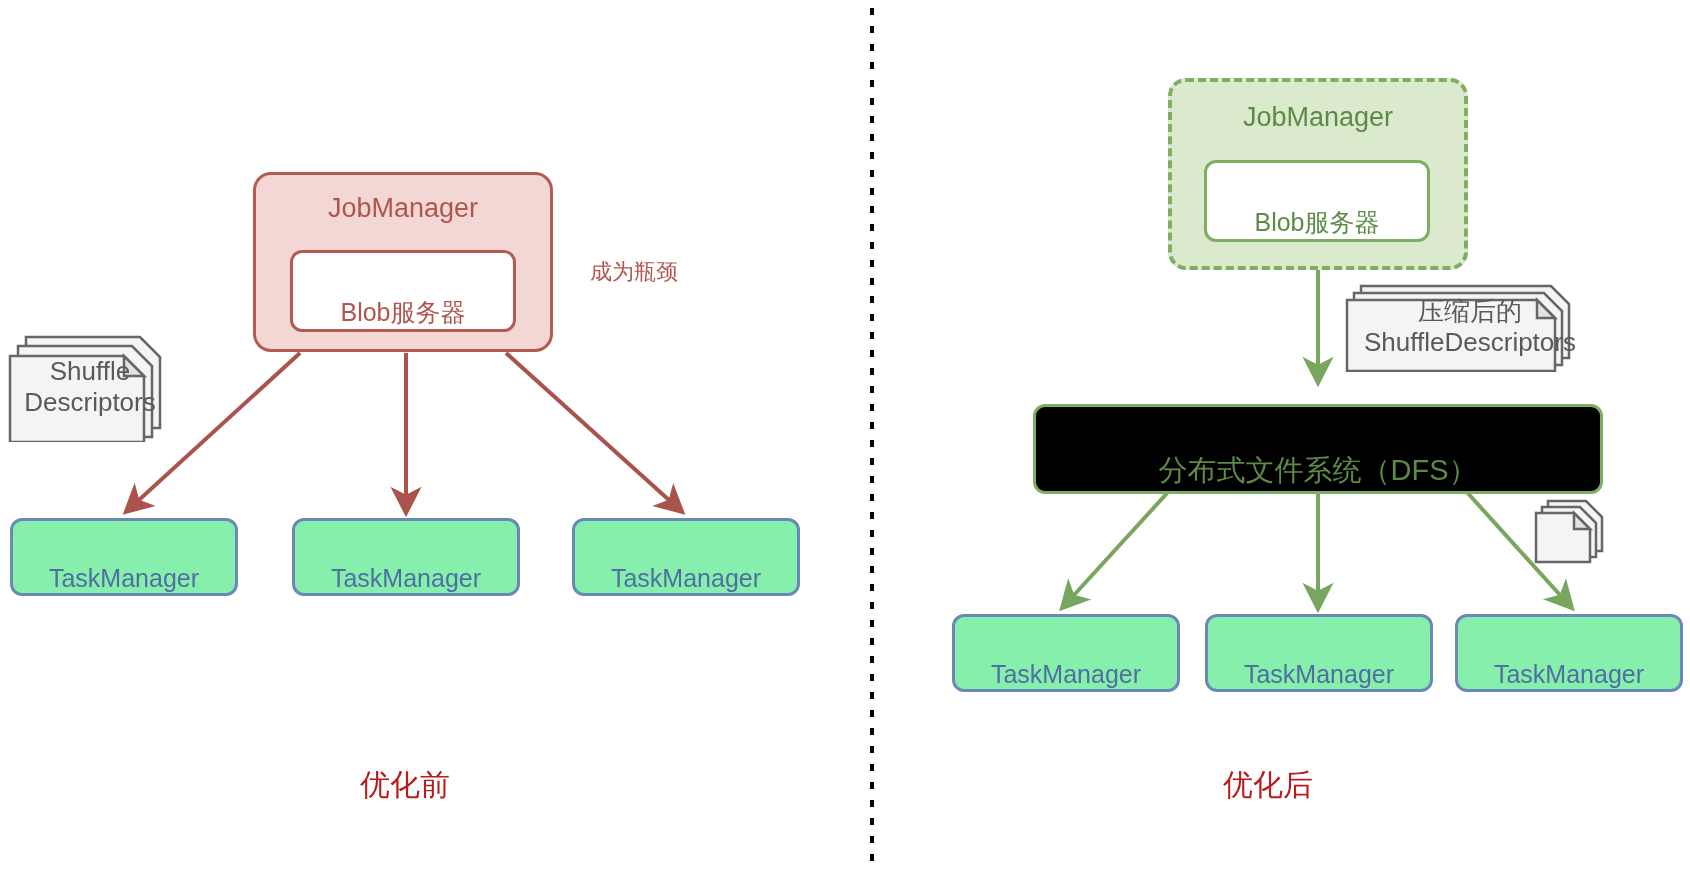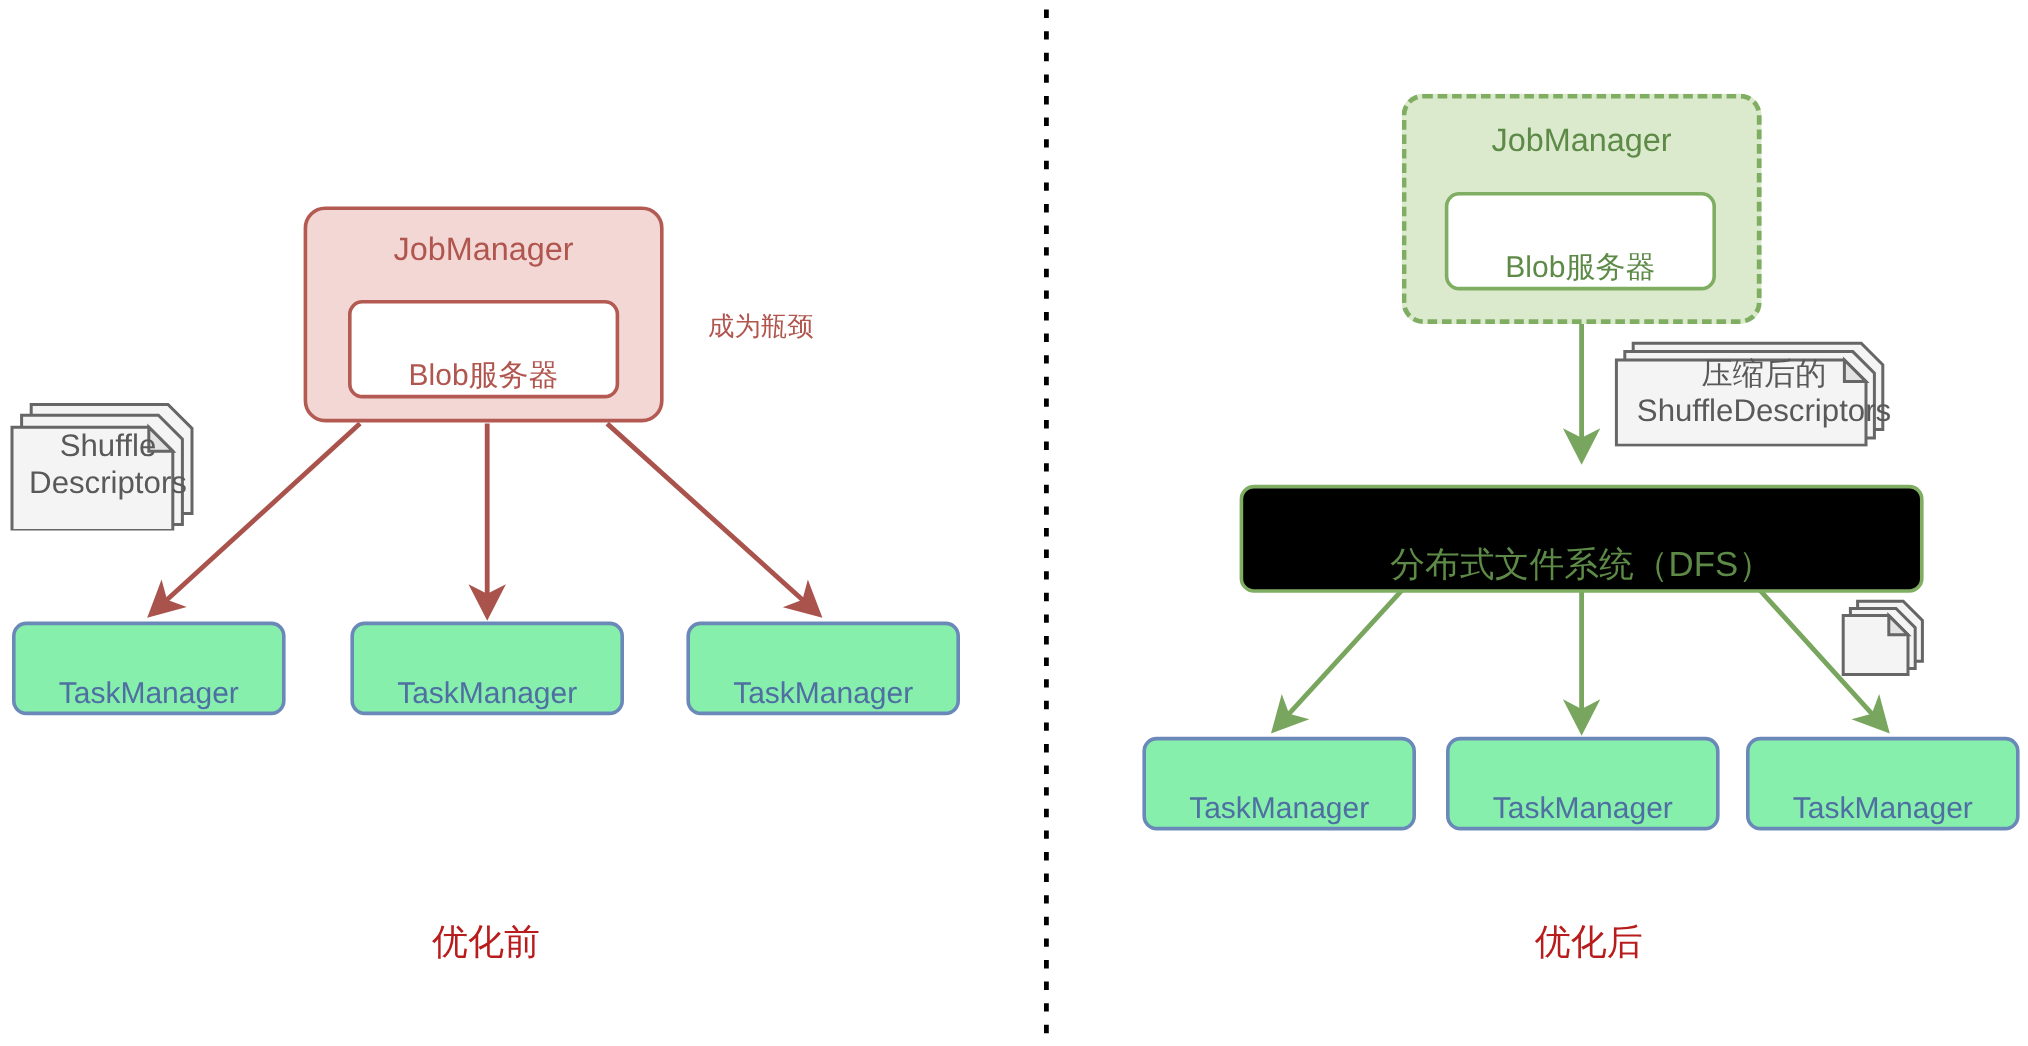--- a/index.html
+++ b/index.html
@@ -141,21 +141,21 @@
   .doc-plain { left: 1534px; top: 498px; width: 82px; height: 66px; }
 
   
   .caption {
     position: absolute;
     font-size: 30px;
     color: #b91c1c;
     text-align: center;
   }
   .cap-before { left: 255px;  top: 765px; width: 300px; }
-  .cap-after  { left: 1174px; top: 765px; width: 300px; }
+  .cap-after  { left: 1118px; top: 765px; width: 300px; }
 </style>
 </head>
 <body>
 
 <div id="stage">
 
   <svg class="svg-layer" viewBox="0 0 1690 872" xmlns="http://www.w3.org/2000/svg">
     <defs>
       <marker id="arrow-red" markerWidth="9" markerHeight="9" refX="6.2" refY="4.5" orient="auto" markerUnits="strokeWidth">
         <path d="M0.4,0.6 L8,4.5 L0.4,8.4 L2.4,4.5 Z" fill="#a9534c"></path>

